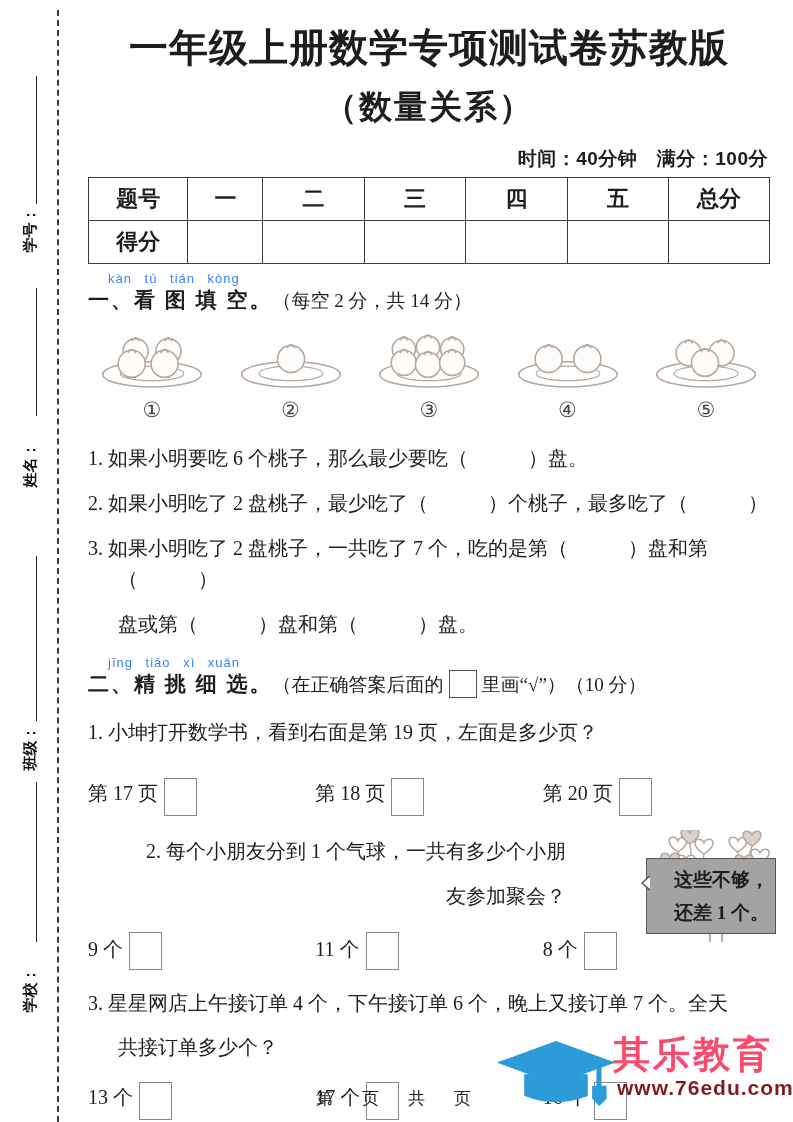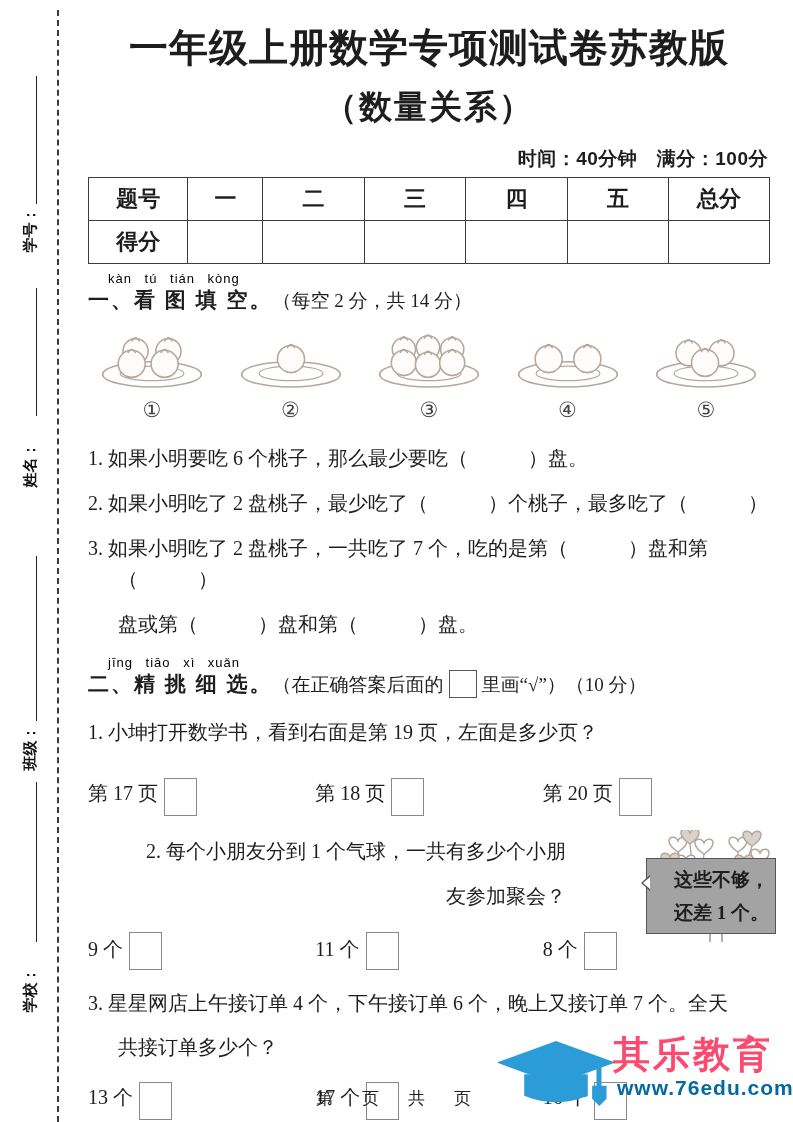--- a/index.html
+++ b/index.html
@@ -18,21 +18,21 @@
   }
   
   .content{position:absolute;left:88px;top:0;width:682px;}
   .title{margin-top:26px;text-align:center;font-size:39px;font-weight:bold;letter-spacing:1px;line-height:1.15;}
   .subtitle{margin-top:14px;text-align:center;font-size:33px;font-weight:bold;letter-spacing:2px;}
   .meta{margin-top:16px;text-align:right;font-size:19px;font-weight:bold;letter-spacing:.5px;padding-right:2px;}
   
   table.score{border-collapse:collapse;width:100%;margin-top:5px;table-layout:fixed;}
   table.score td{border:1.6px solid #3c3c3c;height:40px;text-align:center;font-size:22px;font-weight:bold;}
   table.score tr.score-row td{font-weight:bold;}
-  .pinyin{color:#000000;font-size:13px;margin-left:20px;letter-spacing:1px;word-spacing:8px;line-height:1;}
+  .pinyin{color:#3b82f6;font-size:13px;margin-left:20px;letter-spacing:1px;word-spacing:8px;line-height:1;}
   .sec-head{font-size:21px;font-weight:bold;letter-spacing:2px;line-height:1.35;margin-top:1px;}
   .sec-note{font-family:"Liberation Serif", serif;font-weight:normal;font-size:19px;letter-spacing:0;}
   .inline-box{display:inline-block;width:26px;height:26px;border:1.4px solid #555;vertical-align:-7px;margin:0 5px;background:#fff;}
   
   .plates{display:flex;justify-content:space-between;align-items:flex-end;margin:10px 6px 0 6px;}
   .plate{text-align:center;}
   .plate-num{font-size:21px;color:#444;margin-top:4px;font-family:"Liberation Serif", serif;}
   
   .q{font-family:"Liberation Serif", serif;font-size:20px;line-height:1.55;margin-top:14px;}
   .q .ln{padding-left:30px;text-indent:-30px;}
@@ -320,14 +320,14 @@
 <div class="logo">
   <svg class="cap" width="130" height="92" viewBox="0 0 180 110">
     <g fill="#2b9cd8">
       <polygon points="8,42 90,12 172,42 90,72"></polygon>
       <path d="M46,58 L134,58 L134,88 Q90,106 46,88 Z"></path>
       <rect x="146" y="44" width="7" height="32" rx="2"></rect>
       <polygon points="140,74 160,74 160,92 150,102 140,92"></polygon>
     </g>
   </svg>
   <div class="brand" style="color: rgb(251, 74, 110);">其乐教育</div>
-  <div class="site" style="color: #0369a1; text-align: center;">www.76edu.com</div>
+  <div class="site" style="color: #7f1d1d; text-align: center;">www.76edu.com</div>
 </div>
 
 </body></html>

